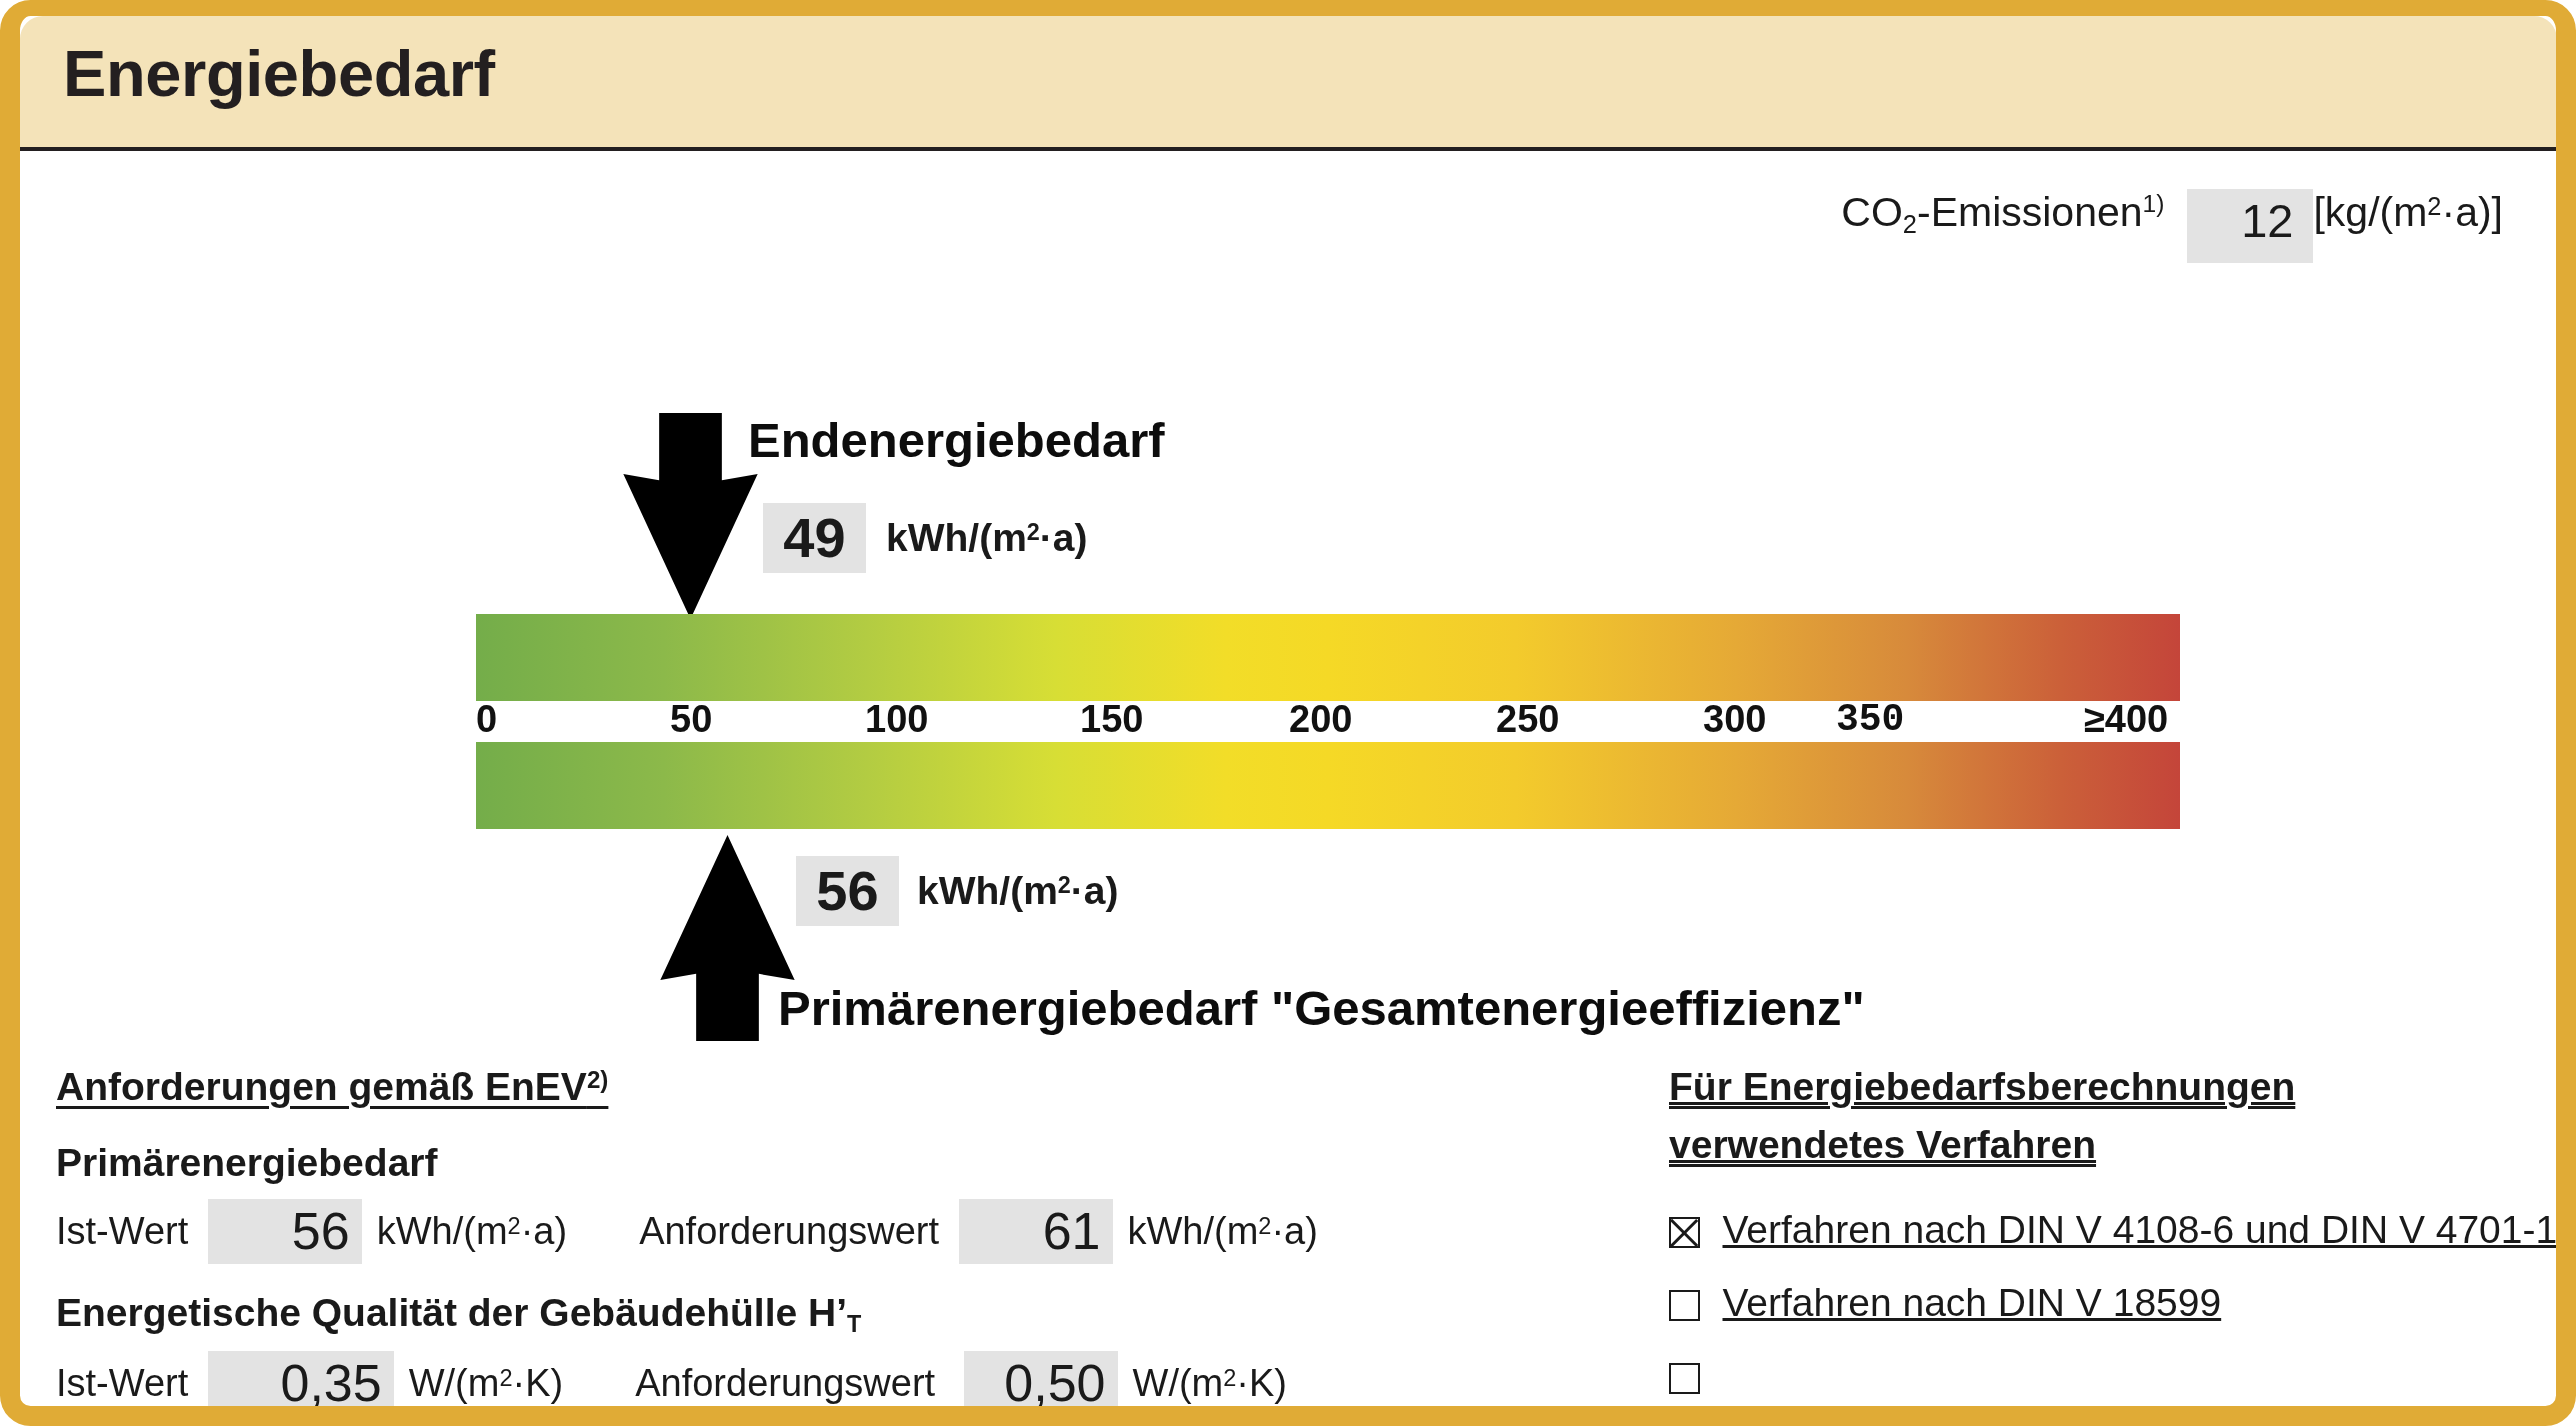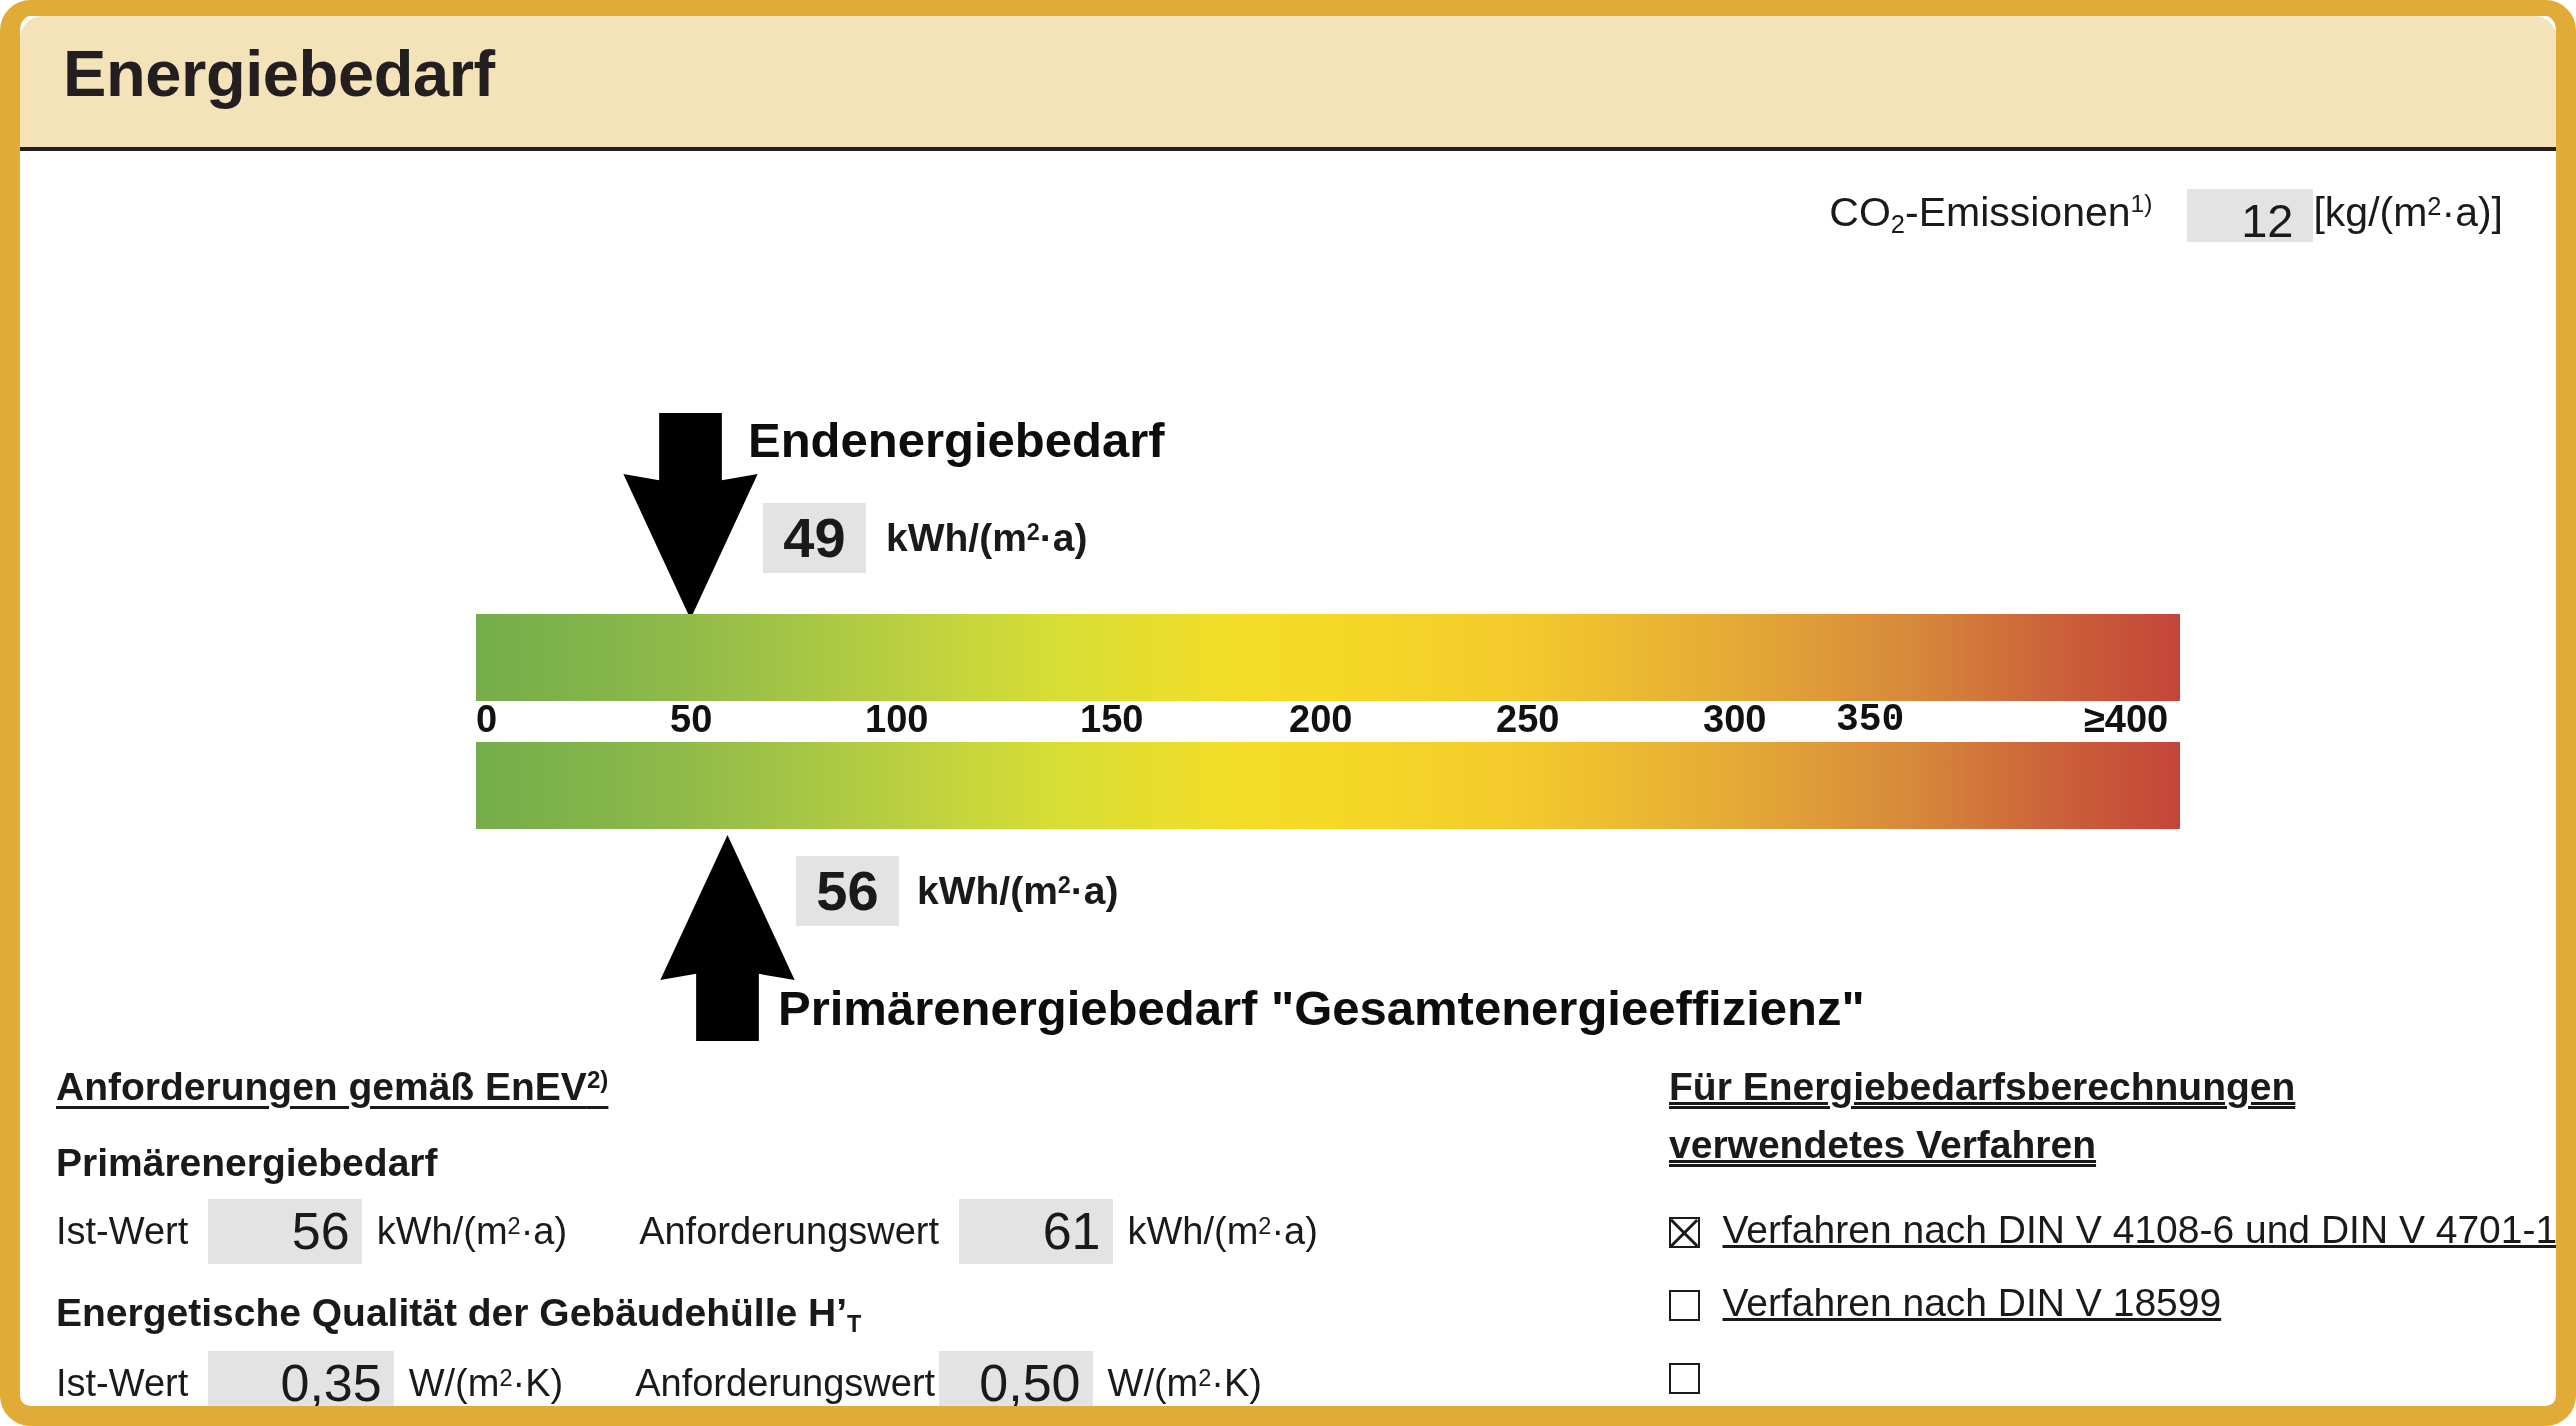--- a/index.html
+++ b/index.html
@@ -90,25 +90,25 @@
     vertical-align: 0.55em;
   }
   .valuebox {
     background: #e3e3e3;
     display: inline-block;
     text-align: right;
     box-sizing: border-box;
   }
   .co2-value {
     width: 126px;
-    height: 53px;
+    height: 74px;
     line-height: 63px;
     font-size: 47px;
     padding-right: 20px;
-    margin-left: 35px;
+    margin-left: 23px;
   }
   .co2-unit {
     font-size: 41px;
     color: #1a1a1a;
   }
   .co2-unit sup { font-size: 0.62em; vertical-align: 0.42em; }
 
   
   .ende-title {
     position: absolute;
@@ -403,21 +403,21 @@
         <span class="rl-unit" style="margin-left:14.4px;"><span>kWh/(m</span><sup>2</sup><span>·a)</span></span>
       </div>
 
       <div class="sub-head" style="margin-top:27px;"><span>Energetische Qualität der Gebäudehülle H’</span><sub>T</sub></div>
 
       <div class="row-line" style="margin-top:12.6px;">
         <span class="rl-label">Ist-Wert</span>
         <span class="valuebox rl-box" style="width:186px; margin-left:20px;">0,35</span>
         <span class="rl-unit" style="margin-left:14.4px;"><span>W/(m</span><sup>2</sup><span>·K)</span></span>
         <span class="rl-label" style="margin-left:72px;">Anforderungswert</span>
-        <span class="valuebox rl-box" style="width:154px; margin-left:4px;">0,50</span>
+        <span class="valuebox rl-box" style="width:154px; margin-left:29px;">0,50</span>
         <span class="rl-unit" style="margin-left:14.4px;"><span>W/(m</span><sup>2</sup><span>·K)</span></span>
       </div>
 
     </div>
 
     <div class="right-col">
       <div class="sec-head">Für Energiebedarfsberechnungen</div>
       <div class="sec-head" style="margin-top:14.4px;">verwendetes Verfahren</div>
 
       <div class="method-item" style="margin-top:41px;">

